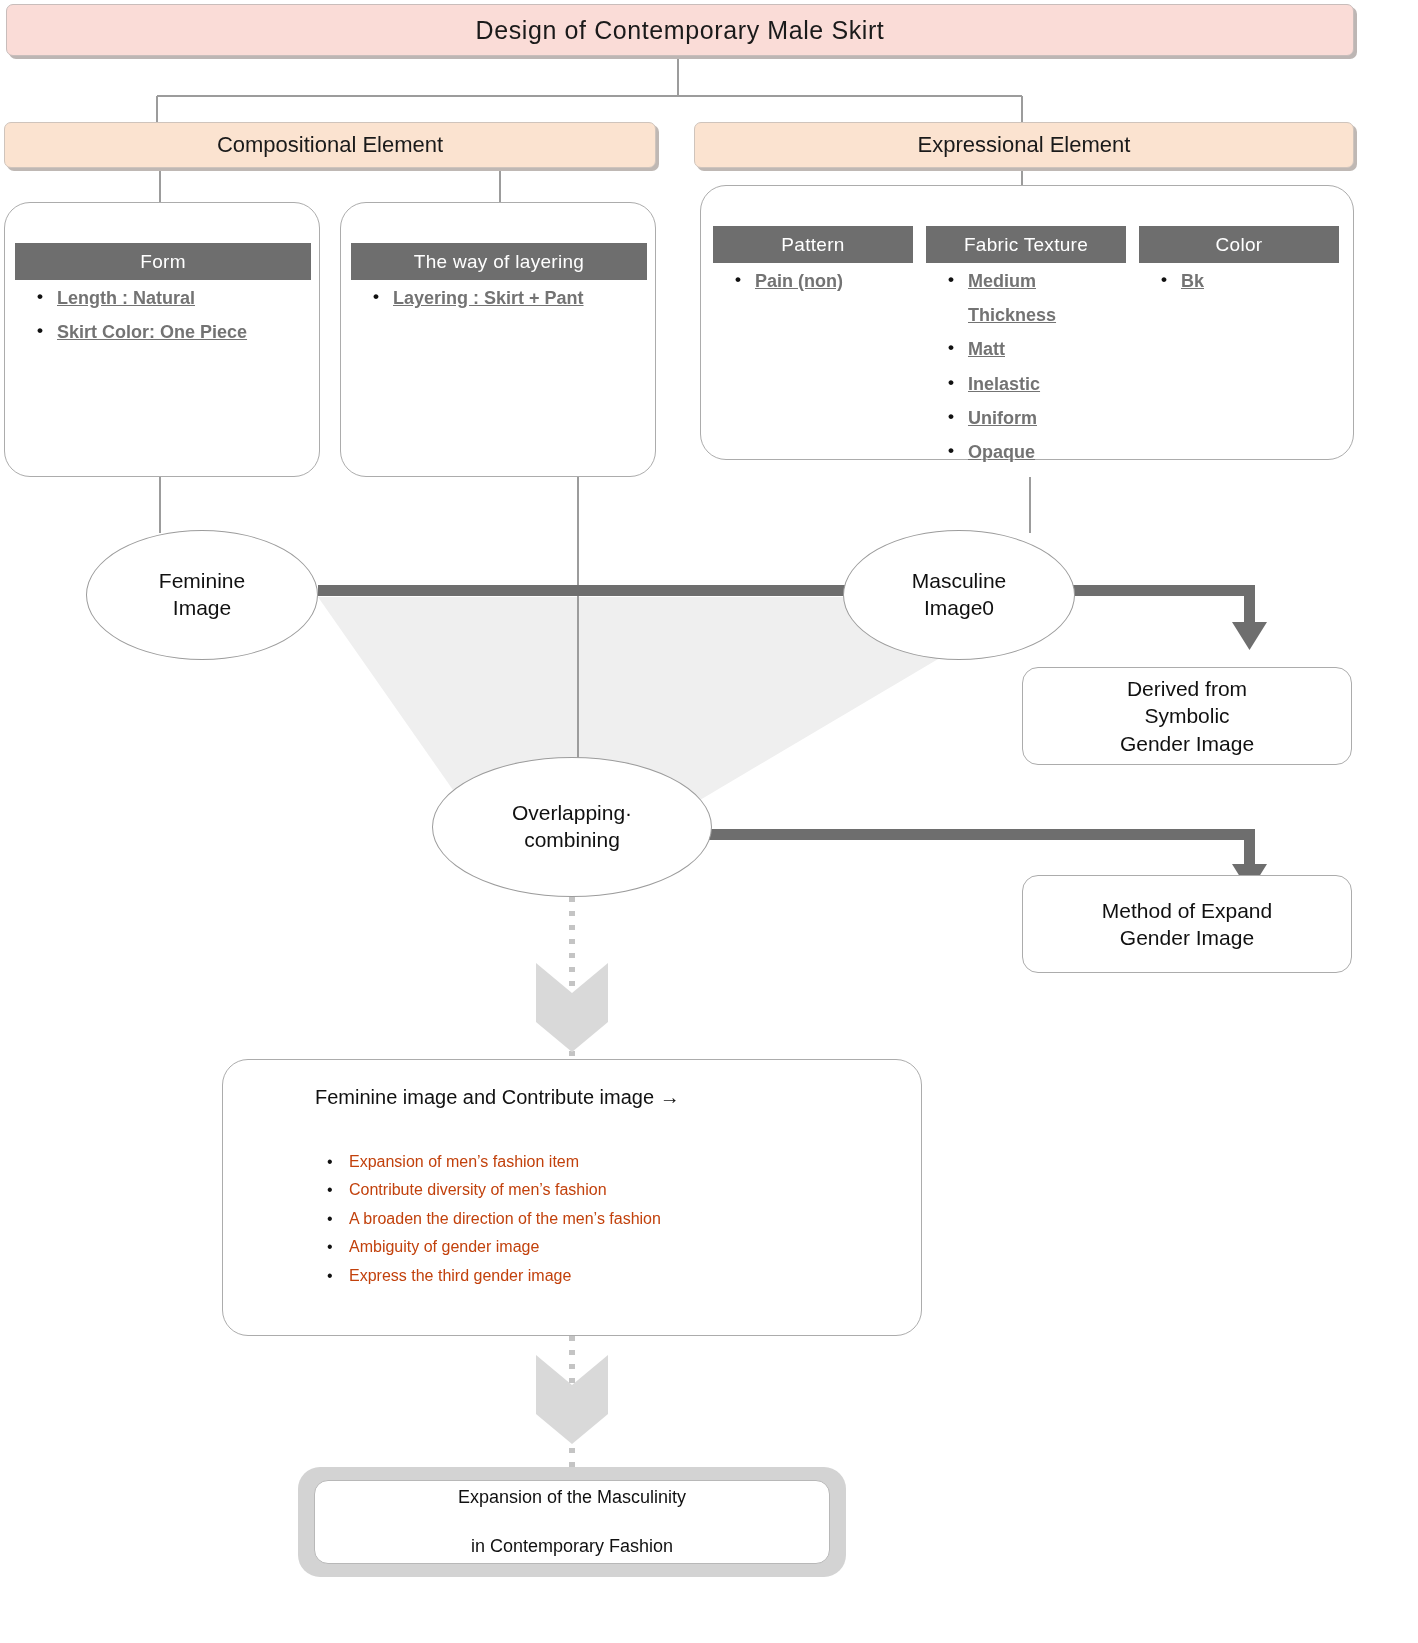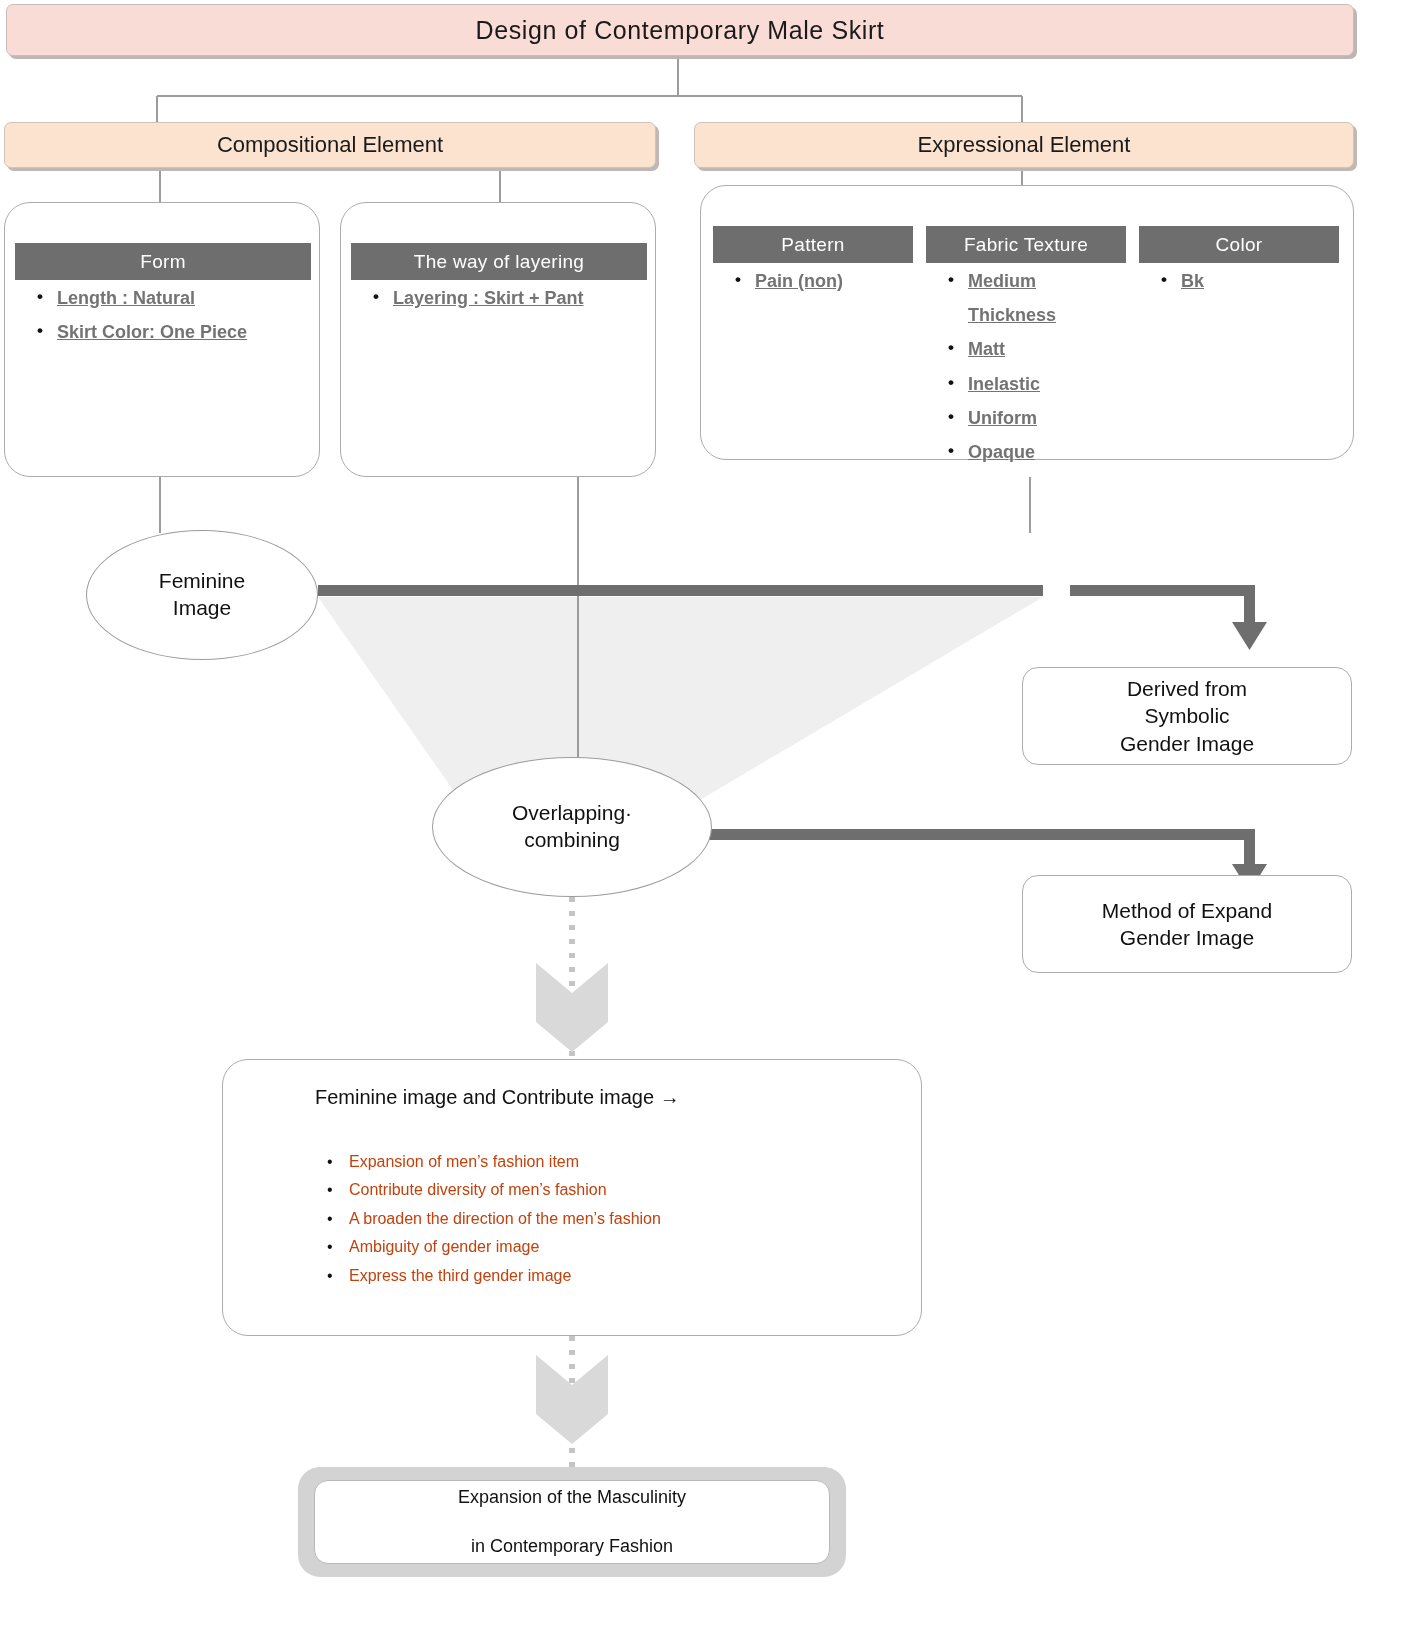--- a/index.html
+++ b/index.html
@@ -290,20 +290,26 @@
     </ul>
   </div>
 
   <div class="node ellipse" id="ellipse-feminine">
     <div>
       <div>Feminine</div>
       <div>Image</div>
     </div>
   </div>
 
+  <div class="node ellipse" id="ellipse-masculine">
+    <div>
+      <div>Masculine</div>
+      <div>Image0</div>
+    </div>
+  </div>
 
   <div class="node ellipse" id="ellipse-overlapping">
     <div>
       <div>Overlapping·</div>
       <div>combining</div>
     </div>
   </div>
 
   <div class="node rbox" id="box-derived">
     <div>

